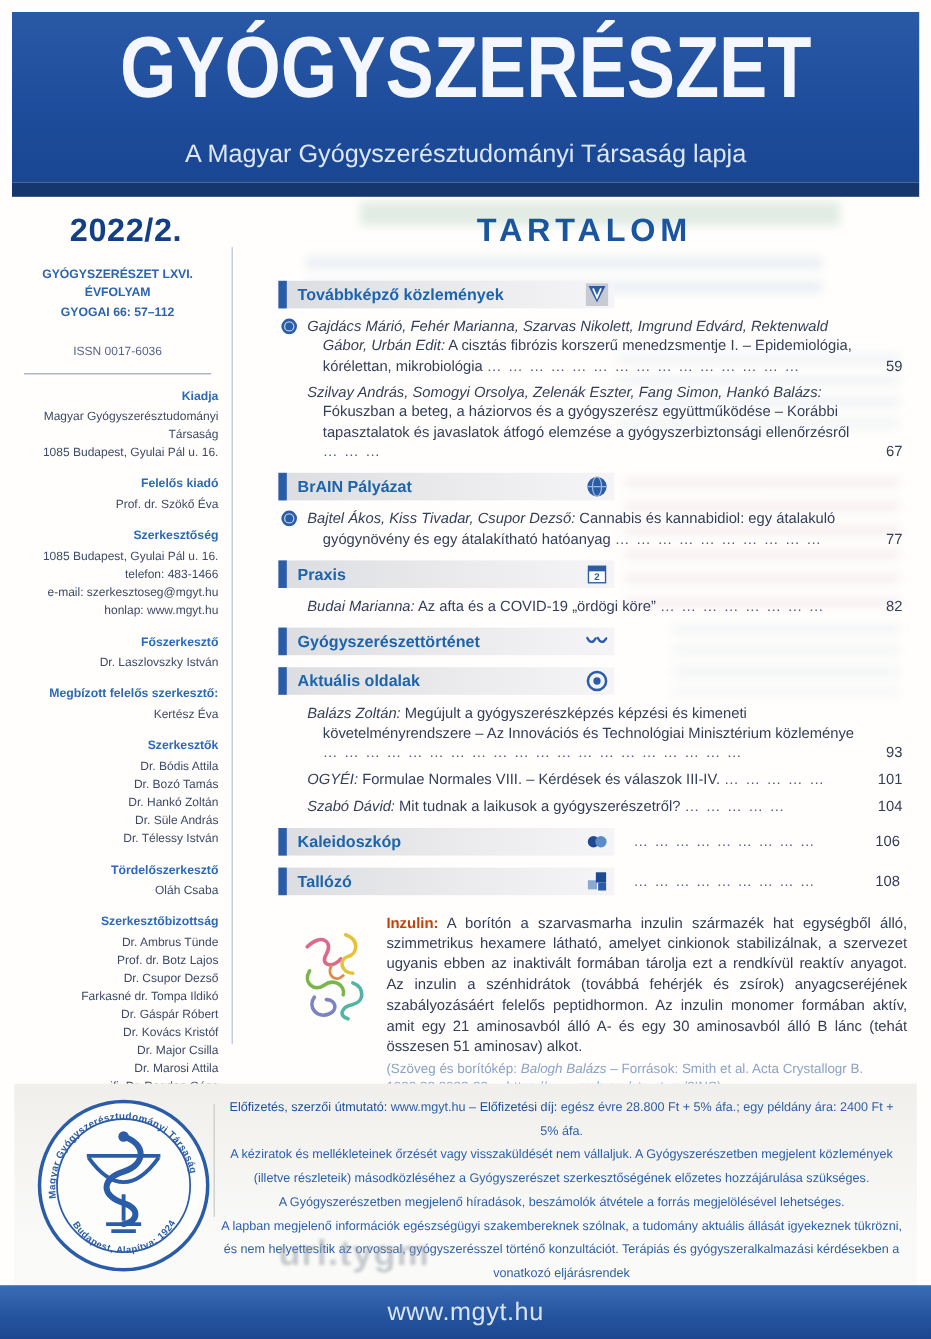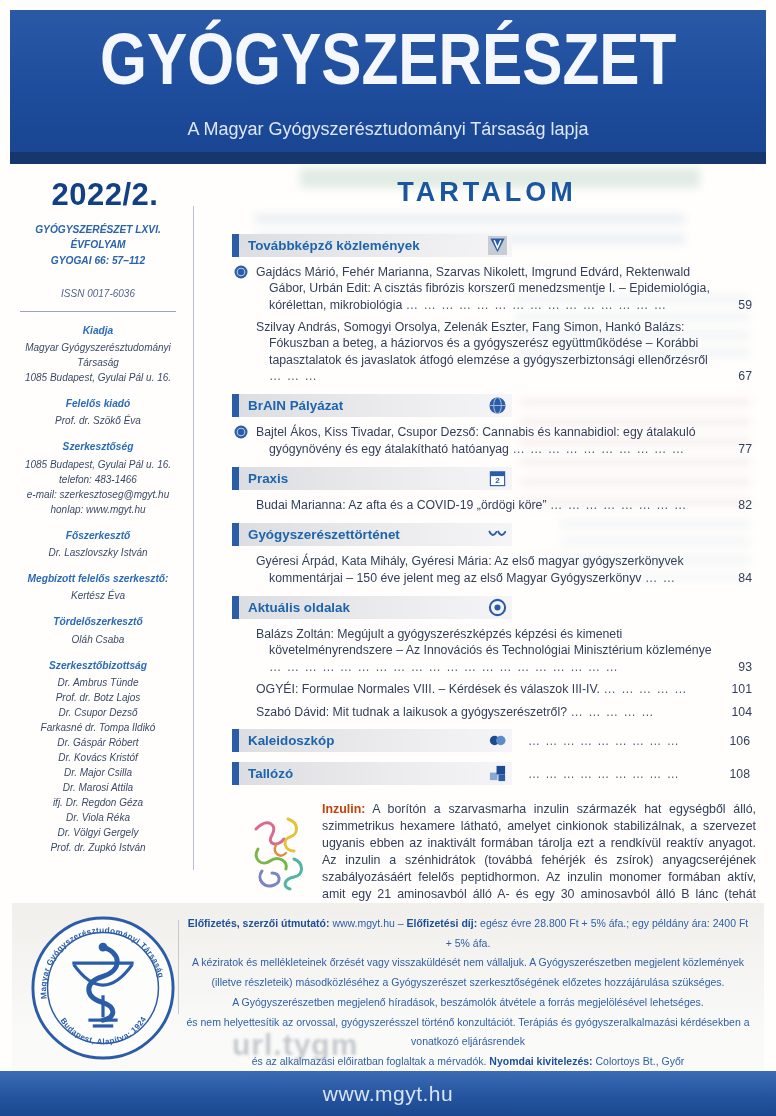--- a/index.html
+++ b/index.html
@@ -14,35 +14,35 @@
     position:absolute;left:10px;top:10px;width:756px;height:142px;
     background:linear-gradient(180deg,#2a59a6 0%,#1d4d9c 55%,#1a4692 100%);
     border-bottom:12px solid #16366e;
     display:flex;flex-direction:column;align-items:center;justify-content:center;gap:17px;
   }
   .header-title{
     color:#f4f7fd;font-weight:bold;font-size:67px;line-height:1;
     letter-spacing:0px;transform:scaleX(.9) scaleY(1.08);
     white-space:nowrap;margin-top:2px;
   }
-  .header-sub{color:#dde7f8;font-size:18px;margin-top:10px;}
+  .header-sub{color:#dde7f8;font-size:21px;margin-top:10px;}
   
   .issue{
     position:absolute;left:30px;top:177px;width:150px;text-align:center;
-    font-size:31px;font-weight:bold;color:#133f85;letter-spacing:.5px;
+    font-size:27px;font-weight:bold;color:#133f85;letter-spacing:.5px;
   }
   
   .sidebar{
     position:absolute;left:14px;top:222px;width:168px;
-    text-align:center;font-size:10px;line-height:1.5;color:#3d4a66;font-style:italic;
+    text-align:center;font-size:10px;line-height:1.5;color:#3d4a66;
   }
   .vol-bold{font-weight:bold;color:#2a64ae;font-size:10.2px;}
   .issn{color:#55648c;margin-top:18px;}
   .side-rule{width:156px;height:1px;background:#9aa6bd;margin:10px auto 2px auto;}
-  .side-block{margin-top:11px;}
+  .side-block{margin-top:11px;text-align:right;}
   .side-heading{font-weight:bold;color:#2a6ab8;margin-bottom:2px;font-size:10.2px;}
   .side-line{color:#3d4a66;}
   .divider{position:absolute;left:193px;top:206px;width:1px;height:664px;background:#b7c0d2;}
   
   .main{position:absolute;left:210px;top:177px;width:554px;}
   .toc-title{
     font-size:27px;font-weight:bold;color:#1a55a0;text-align:center;
     letter-spacing:4px;margin:0 0 25px 0;
   }
   .section{margin-bottom:9px;}
@@ -53,41 +53,41 @@
   }
   .sec-accent{width:7px;height:23px;background:#2b5ca8;margin-right:9px;flex:none;}
   .sec-title{font-size:13.4px;font-weight:bold;color:#1c64ad;white-space:nowrap;}
   .sec-icon{margin-left:auto;margin-right:5px;display:flex;}
   .sec-icon svg{width:19px;height:19px;display:block;}
   .sec-dots{margin-left:16px;color:#4a5a78;font-size:12px;letter-spacing:1px;overflow:hidden;white-space:nowrap;max-width:175px;}
   .sec-page{position:absolute;right:14px;font-size:12.3px;color:#333e58;}
   .entries{margin:7px 0 3px 46px;}
   .entry{position:relative;margin-bottom:6px;padding-right:50px;font-size:12.3px;line-height:1.33;}
   .entry-text{display:block;padding-left:13px;text-indent:-13px;}
-  .authors{}
+  .authors{font-style:italic;}
   .dots{color:#4a5a78;letter-spacing:1px;}
   .page{position:absolute;right:12px;bottom:0;font-size:12.3px;}
   .badge{position:absolute;left:-22px;top:1px;width:14px;height:14px;}
   .badge svg{width:14px;height:14px;display:block;}
   
   .cover{position:relative;margin:15px 0 0 0;padding:0 8px 0 112px;}
   .molecule{position:absolute;left:38px;top:8px;width:62px;height:84px;}
   .cover-text{font-size:12.4px;color:#333e58;text-align:justify;line-height:1.38;margin:0;}
   .cover-lead{font-weight:bold;color:#c2410c;}
   .cover-src{font-size:11.2px;color:#8ba3c8;line-height:1.35;margin:3px 0 0 0;}
   .cover-src .it{font-style:italic;}
   
   .infobox{
     position:absolute;left:12px;top:903px;width:752px;height:168px;
     background:linear-gradient(180deg,#f0efec 0%,#fafaf8 80%);
   }
   .mgyt-logo{position:absolute;left:18px;top:10px;width:146px;height:150px;}
   .info-sep{position:absolute;left:166px;top:17px;width:1px;height:94px;background:#c9c9c7;}
   .info-lines{margin:11px 12px 0 172px;text-align:center;font-size:10.5px;color:#2e5fa8;line-height:1.88;}
-  .info-bold{font-weight:bold;color:#1b4f9c;}
+  .info-bold{font-weight:normal;color:#1b4f9c;}
   
   .footer{
     position:absolute;left:0;right:0;bottom:0;height:45px;
     background:linear-gradient(180deg,#3a6cb4 0%,#24539e 60%,#1c4790 100%);
     display:flex;align-items:center;justify-content:center;
     color:#d9e4f6;font-size:21px;letter-spacing:.5px;
   }
   
   .ghost{position:absolute;filter:blur(4px);pointer-events:none;}
   .ghost-text{
@@ -134,20 +134,28 @@
         <div class="side-line">e-mail: szerkesztoseg@mgyt.hu</div>
         <div class="side-line">honlap: www.mgyt.hu</div>
       </div>
       <div class="side-block">
         <div class="side-heading">Főszerkesztő</div>
         <div class="side-line">Dr. Laszlovszky István</div>
       </div>
       <div class="side-block">
         <div class="side-heading">Megbízott felelős szerkesztő:</div>
         <div class="side-line">Kertész Éva</div>
+      </div>
+      <div class="side-block">
+        <div class="side-heading">Szerkesztők</div>
+        <div class="side-line">Dr. Bódis Attila</div>
+        <div class="side-line">Dr. Bozó Tamás</div>
+        <div class="side-line">Dr. Hankó Zoltán</div>
+        <div class="side-line">Dr. Süle András</div>
+        <div class="side-line">Dr. Télessy István</div>
       </div>
       <div class="side-block">
         <div class="side-heading">Tördelőszerkesztő</div>
         <div class="side-line">Oláh Csaba</div>
       </div>
       <div class="side-block">
         <div class="side-heading">Szerkesztőbizottság</div>
         <div class="side-line">Dr. Ambrus Tünde</div>
         <div class="side-line">Prof. dr. Botz Lajos</div>
         <div class="side-line">Dr. Csupor Dezső</div>
@@ -252,26 +260,20 @@
         <div class="sec-row">
           <div class="sec-bar">
             <span class="sec-accent"></span>
             <span class="sec-title">Gyógyszerészettörténet</span>
             <span class="sec-icon">
               <svg viewBox="0 0 26 16">
                 <path d="M2 4 Q6.5 13 11.5 4.5" stroke="#2b5ca8" stroke-width="2.6" fill="none" stroke-linecap="round"></path>
                 <path d="M14 4 Q18.5 13 23.5 4.5" stroke="#2b5ca8" stroke-width="2.6" fill="none" stroke-linecap="round"></path>
               </svg>
             </span>
-          </div>
-        </div>
-        <div class="entries">
-          <div class="entry">
-            <span class="entry-text"><span class="authors">Gyéresi Árpád, Kata Mihály, Gyéresi Mária:</span><span> Az első magyar gyógyszerkönyvek kommentárjai – 150 éve jelent meg az első Magyar Gyógyszerkönyv </span><span class="dots">… …</span></span>
-            <span class="page">84</span>
           </div>
         </div>
       </div>
       <div class="section">
         <div class="sec-row">
           <div class="sec-bar">
             <span class="sec-accent"></span>
             <span class="sec-title">Aktuális oldalak</span>
             <span class="sec-icon">
               <svg viewBox="0 0 20 20">
@@ -368,20 +370,21 @@
     </g>
     <path d="M50 22 C63 26 63 38 50 42 C37 46 37 56 50 60 C59 63 59 70 50 72" fill="none" stroke="#2b5ca8" stroke-width="3.4" stroke-linecap="round"></path>
     <circle cx="50" cy="22" r="3" fill="#2b5ca8"></circle>
   </svg>
   <div class="info-sep"></div>
   <div class="info-lines">
       <div class="info-line"><span class="info-bold">Előfizetés, szerzői útmutató:</span><span> www.mgyt.hu – </span><span class="info-bold">Előfizetési díj:</span><span> egész évre 28.800 Ft + 5% áfa.; egy példány ára: 2400 Ft + 5% áfa.</span></div>
       <div class="info-line"><span>A kéziratok és mellékleteinek őrzését vagy visszaküldését nem vállaljuk. A Gyógyszerészetben megjelent közlemények</span></div>
       <div class="info-line"><span>(illetve részleteik) másodközléséhez a Gyógyszerészet szerkesztőségének előzetes hozzájárulása szükséges.</span></div>
       <div class="info-line"><span>A Gyógyszerészetben megjelenő híradások, beszámolók átvétele a forrás megjelölésével lehetséges.</span></div>
+      <div class="info-line"><span>A lapban megjelenő információk egészségügyi szakembereknek szólnak, a tudomány aktuális állását igyekeznek tükrözni,</span></div>
       <div class="info-line"><span>és nem helyettesítik az orvossal, gyógyszerésszel történő konzultációt. Terápiás és gyógyszeralkalmazási kérdésekben a vonatkozó eljárásrendek</span></div>
       <div class="info-line"><span>és az alkalmazási előiratban foglaltak a mérvadók. </span><span class="info-bold">Nyomdai kivitelezés:</span><span> Colortoys Bt., Győr</span></div>
       <div class="info-line"><span class="info-bold">Hirdetésfelvétel:</span><span> hirdetes@mgyt.hu</span></div>
     </div>
 </div>
 
 <div class="ghost-text" style="left:232px;top:1028px;">url.tygm</div>
 
 <div class="footer">
   <span>www.mgyt.hu</span>

